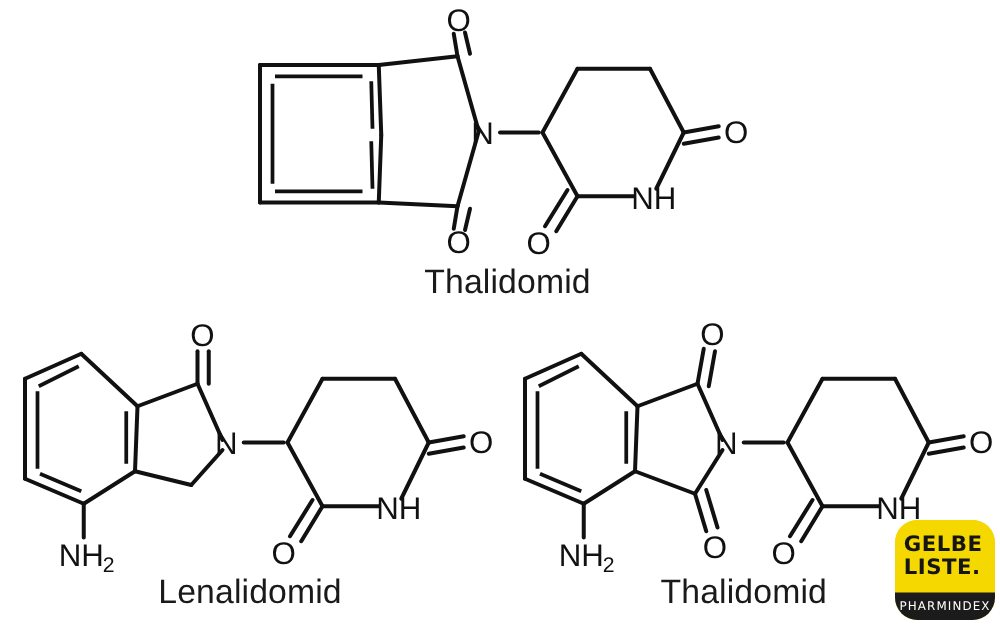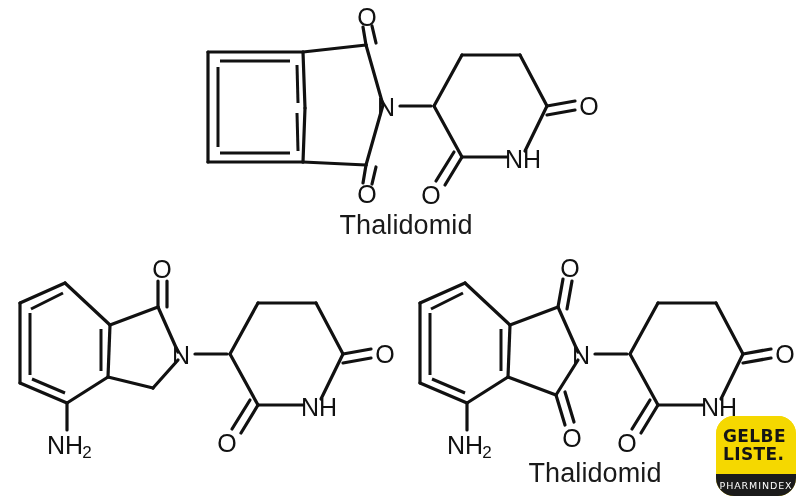--- a/index.html
+++ b/index.html
@@ -228,20 +228,21 @@
 
       <text class="atom-label" x="304" y="152">NH</text>
 
       <g>
         <path class="bond" d="M 243,150 L 226,178"></path>
         <path class="bond" d="M 235,145 L 217,174"></path>
         <text class="atom-label" x="212" y="188">O</text>
       </g>
     </svg>
   </div>
+  <div class="compound-name" style="left:70px; top:458px; width:260px;">Lenalidomid</div>
 
   <div class="structure" style="left:415px; top:255px; width:390px; height:200px;">
     <svg class="struct-svg" width="390" height="200" viewBox="0 0 390 200">
 
       <g>
         <path class="bond" d="M 5,48 L 5,128"></path>
         <path class="bond" d="M 5,128 L 52,148"></path>
         <path class="bond" d="M 52,148 L 93,122"></path>
         <path class="bond" d="M 93,122 L 95,70"></path>
         <path class="bond" d="M 95,70 L 50,28"></path>

